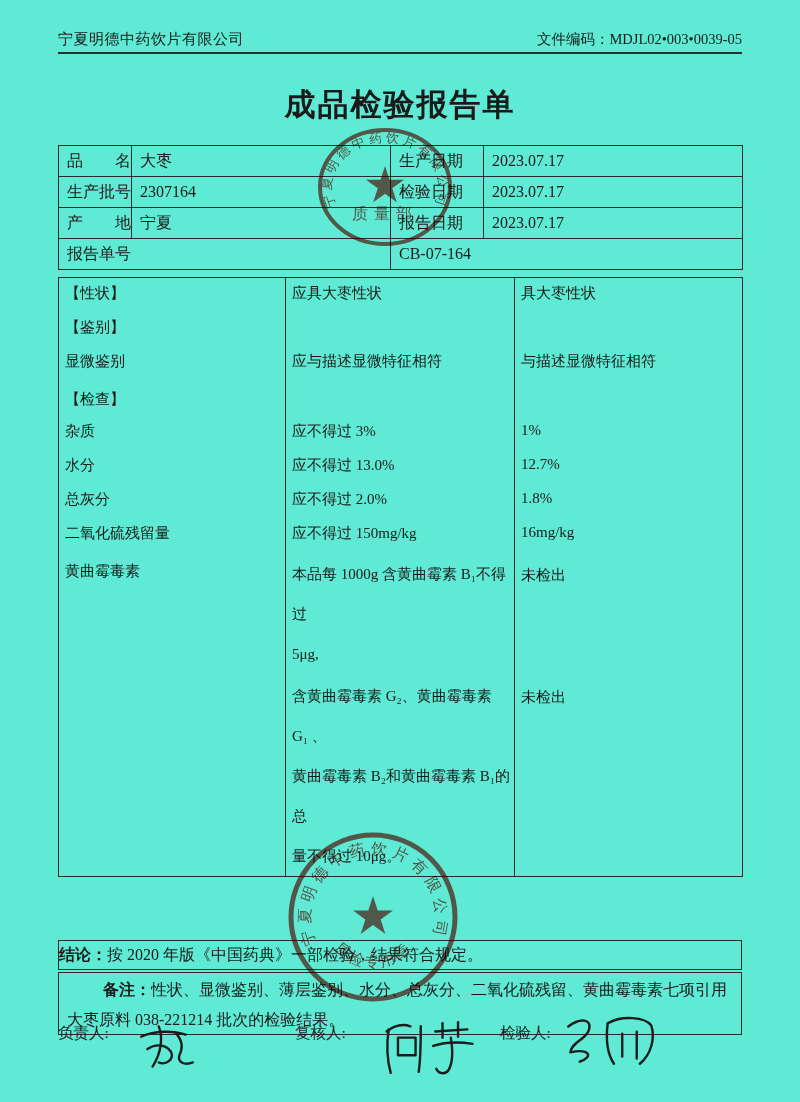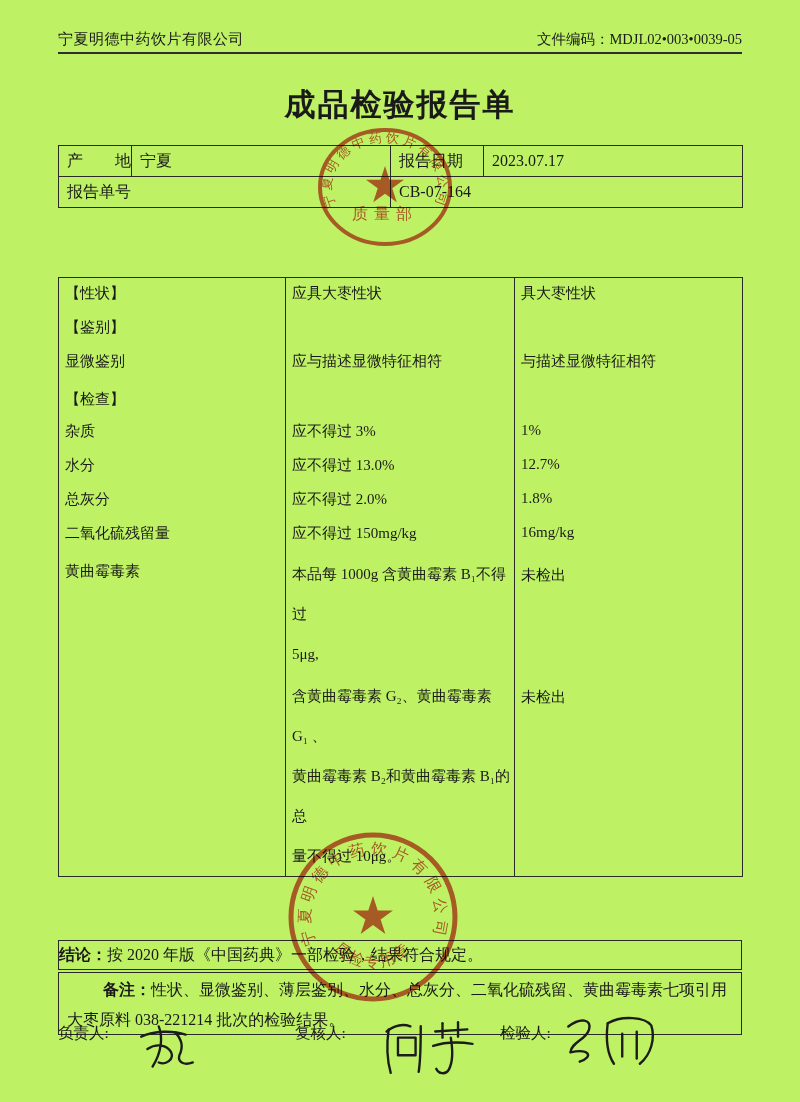--- a/index.html
+++ b/index.html
@@ -1,16 +1,16 @@
 <!DOCTYPE html>
 <html><head>
 <meta charset="utf-8">
 <style>
   html,body{margin:0;padding:0;background:#ffffff;}
-  .page{position:relative;width:800px;height:1102px;background:#bef264;overflow:hidden;
+  .page{position:relative;width:800px;height:1102px;background:#5eead4;overflow:hidden;
         font-family:"Liberation Serif","DejaVu Serif",serif;color:#1a1a1a;}
   .hdr-company{position:absolute;left:58px;top:30px;font-size:15px;letter-spacing:.5px;}
   .hdr-code{position:absolute;right:58px;top:30px;font-size:14.5px;text-align:center;}
   .hdr-rule{position:absolute;left:58px;top:52px;width:684px;height:2px;background:#2e2e2e;}
   .title{position:absolute;left:0;top:84px;width:100%;text-align:center;
          font-size:31px;font-weight:bold;letter-spacing:2px;}
   table{border-collapse:collapse;table-layout:fixed;}
   .t1{position:absolute;left:58px;top:145px;width:684px;font-size:16px;}
   .t1 td{border:1px solid #2a2a2a;height:30px;padding:0 0 0 8px;vertical-align:middle;}
   .t2{position:absolute;left:58px;top:277px;width:684px;font-size:15px;border:1px solid #2a2a2a;}
@@ -47,20 +47,32 @@
   <div class="title">成品检验报告单</div>
 
   <table class="t1">
     <colgroup>
         <col style="width:73px">
         <col style="width:259px">
         <col style="width:93px">
         <col style="width:259px">
       </colgroup>
     <tbody>
+        <tr>
+      <td>品　　名</td>
+      <td>大枣</td>
+      <td>生产日期</td>
+      <td>2023.07.17</td>
+    </tr>
+    <tr>
+      <td>生产批号</td>
+      <td>2307164</td>
+      <td>检验日期</td>
+      <td>2023.07.17</td>
+    </tr>
     <tr>
       <td>产　　地</td>
       <td>宁夏</td>
       <td>报告日期</td>
       <td>2023.07.17</td>
     </tr>
     <tr>
       <td colspan="2">报告单号</td>
       <td colspan="2">CB-07-164</td>
     </tr>

